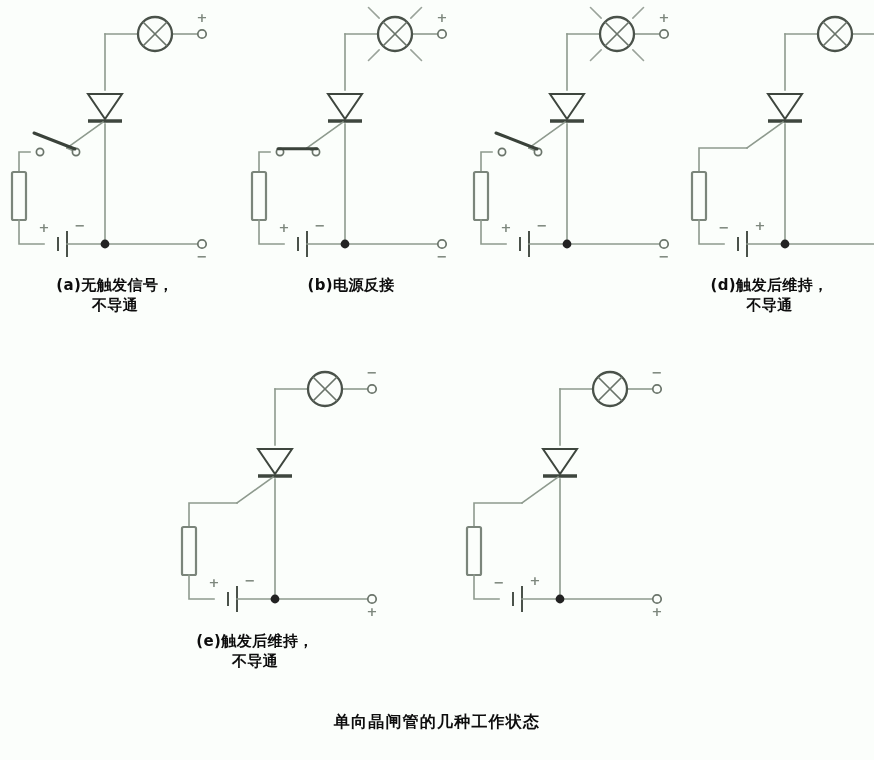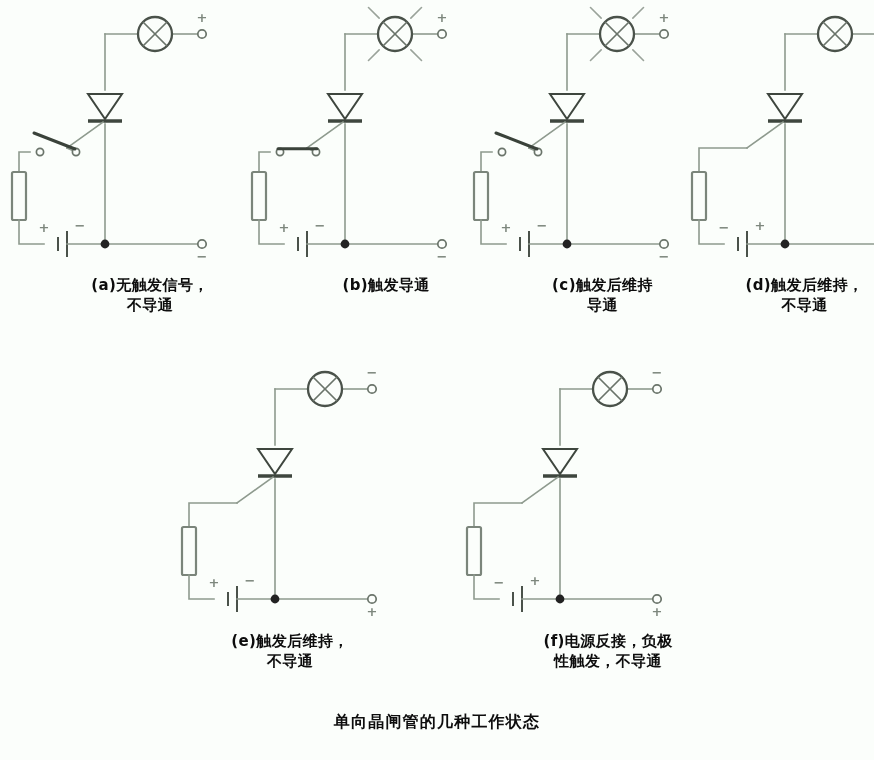--- a/index.html
+++ b/index.html
@@ -37,21 +37,20 @@
 
   .caption{
     position:absolute;
     text-align:center;
     font-size:15px;
     font-weight:700;
     line-height:1.32;
     color:#0d0d0d;
     letter-spacing:.4px;
     white-space:pre-line;
-    padding-left:35px;
   }
   #figure-title{
     position:absolute;
     left:0;right:0;
     top:712px;
     text-align:center;
     font-size:16px;
     font-weight:700;
     letter-spacing:1.2px;
     color:#0d0d0d;
@@ -293,24 +292,20 @@
           <path class="wire" d="M 67 244 L 105 244"></path>
         </g>
         <text x="44" y="232" class="sign" text-anchor="middle">−</text>
         <text x="80" y="230" class="sign" text-anchor="middle">+</text>
         <circle class="node" cx="105" cy="244" r="4.4"></circle>
       </svg>
     </div>
 
   <div class="caption" id="cap-a" style="left:0px;  top:276px; width:230px;">(a)无触发信号，
 不导通</div>
-  <div class="caption" id="cap-b" style="left:236px;top:276px; width:230px;">(b)触发导通</div>
-  <div class="caption" id="cap-c" style="left:460px;top:276px; width:215px;">(c)触发后维持
-导通</div>
+  <div class="caption" id="cap-b" style="left:236px;top:276px; width:230px;">(b)电源反接</div>
   <div class="caption" id="cap-d" style="left:665px;top:276px; width:209px;">(d)触发后维持，
 不导通</div>
   <div class="caption" id="cap-e" style="left:140px;top:632px; width:230px;">(e)触发后维持，
 不导通</div>
-  <div class="caption" id="cap-f" style="left:448px;top:632px; width:250px;">(f)电源反接，负极
-性触发，不导通</div>
 
   <div id="figure-title">单向晶闸管的几种工作状态</div>
 </div>
 
 </body></html>

